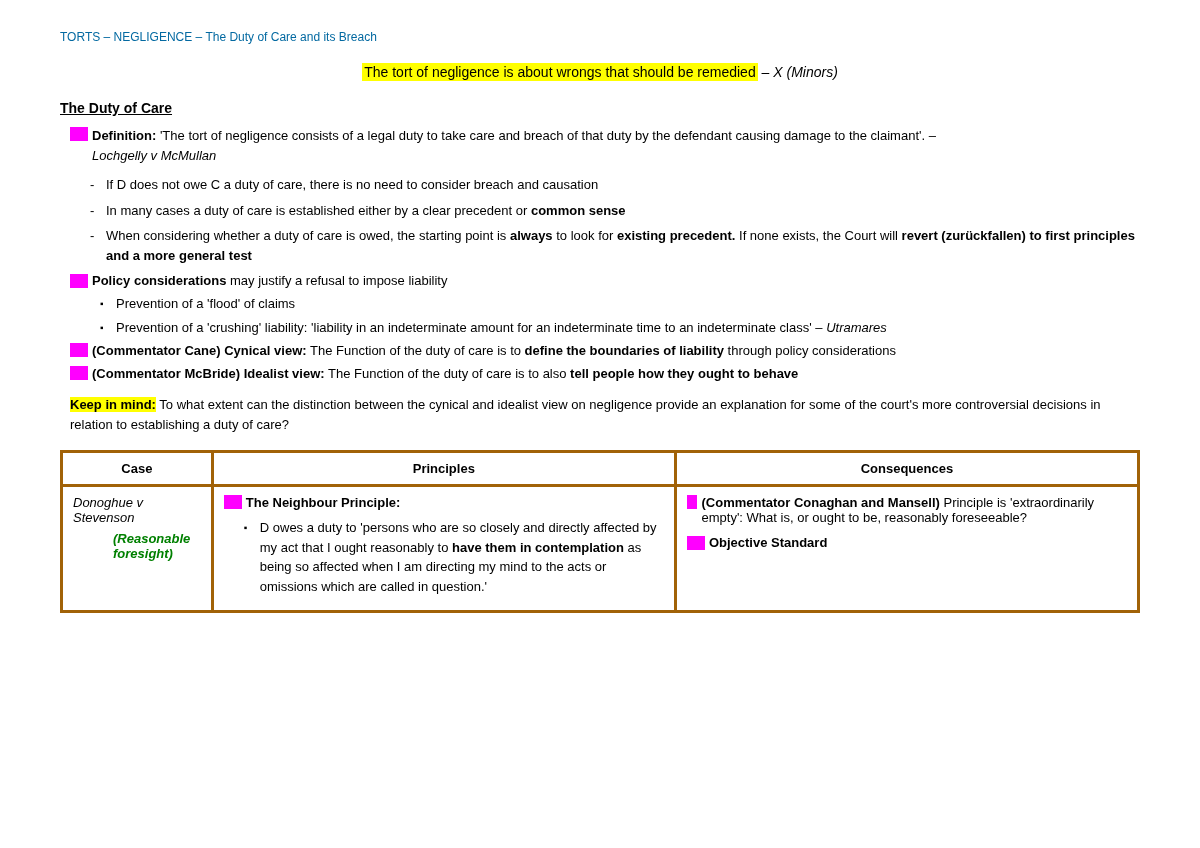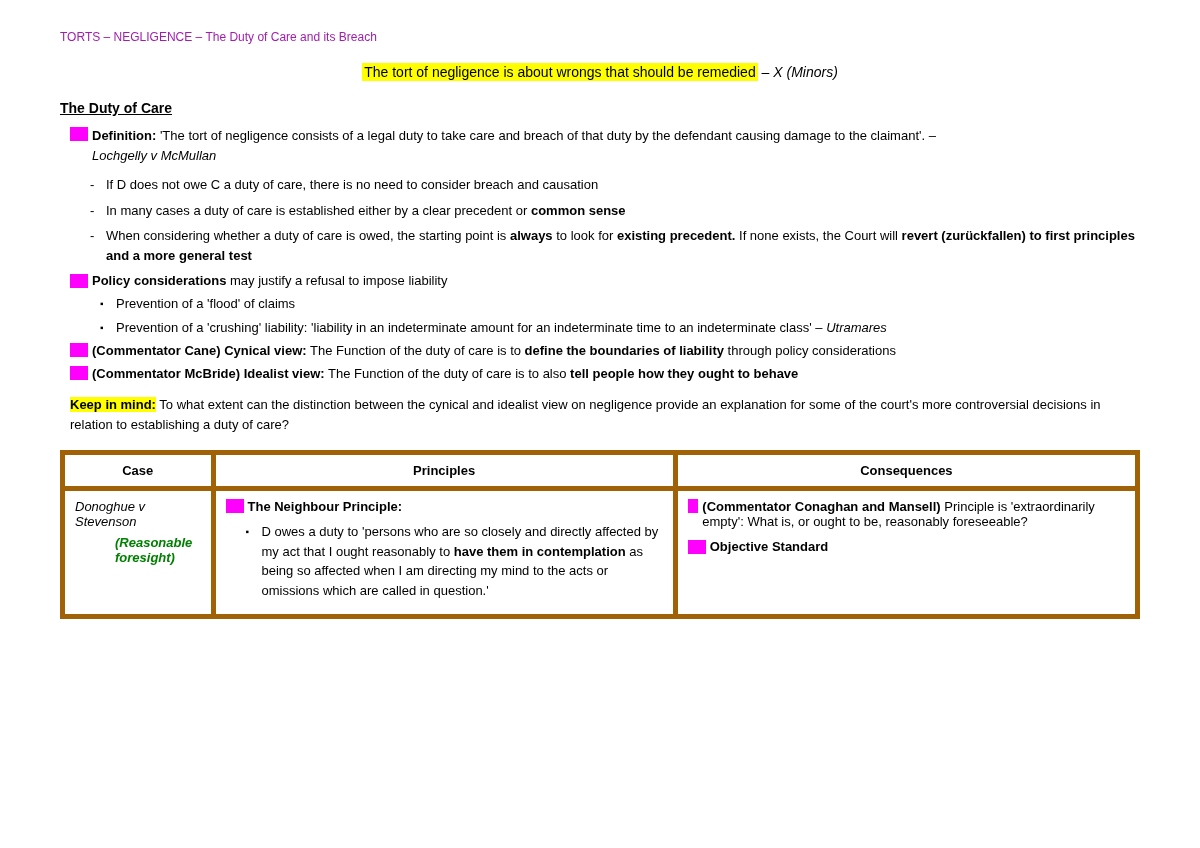--- a/index.html
+++ b/index.html
@@ -10,21 +10,21 @@
     body {
       background: #fff;
       font-family: Arial, sans-serif;
       font-size: 13px;
       color: #000;
       padding: 30px 60px;
       max-width: 1200px;
     }
     .page-header {
       font-size: 12px;
-      color: #a21caf;
+      color: #0369a1;
       margin-bottom: 20px;
     }
     .main-heading {
       text-align: center;
       margin-bottom: 20px;
       font-size: 14px;
     }
     .highlight-yellow {
       background-color: #ffff00;
       padding: 1px 2px;
@@ -105,21 +105,21 @@
     .keep-in-mind-block {
       margin: 14px 0;
       line-height: 1.5;
     }
     .table-section {
       margin-top: 16px;
       width: 100%;
       border-collapse: collapse;
     }
     .table-section th, .table-section td {
-      border: 5px solid #a16207;
+      border: 3px solid #a16207;
       padding: 8px 10px;
       vertical-align: top;
     }
     .table-section th {
       font-weight: bold;
       font-size: 13px;
     }
     .table-section td {
       font-size: 13px;
     }

